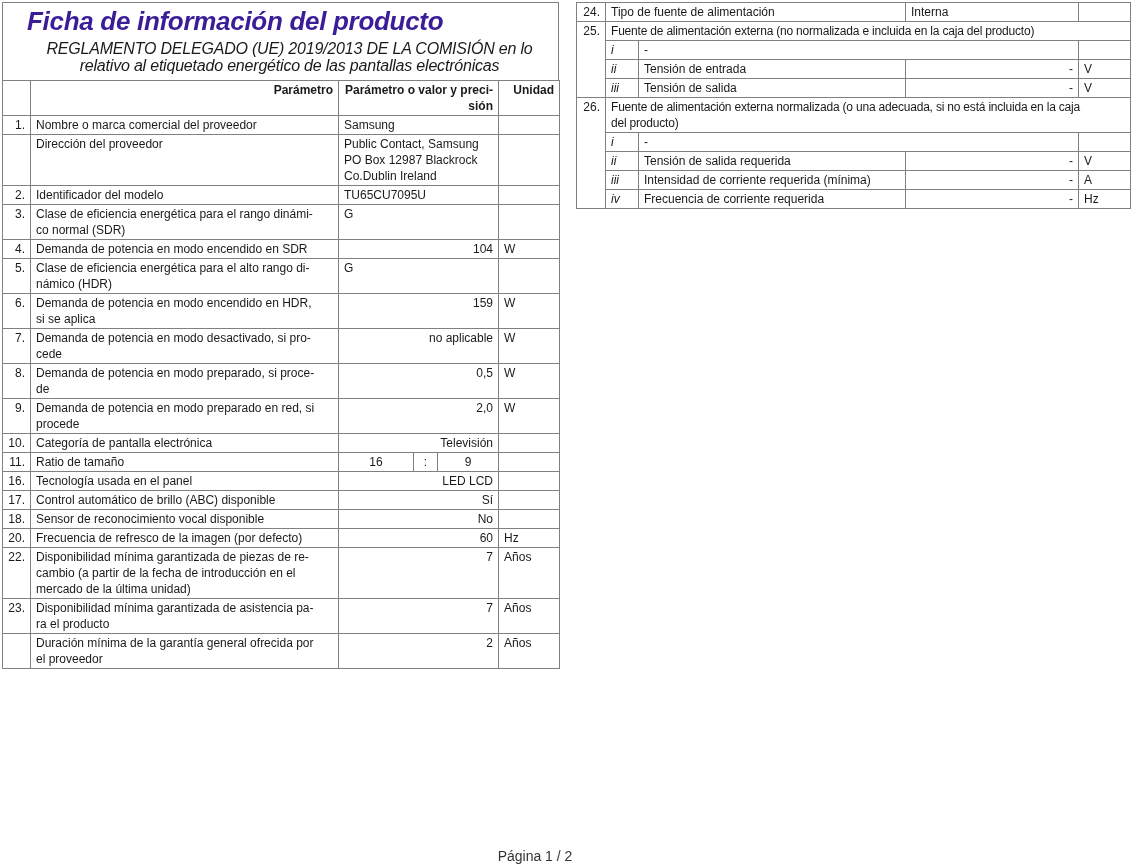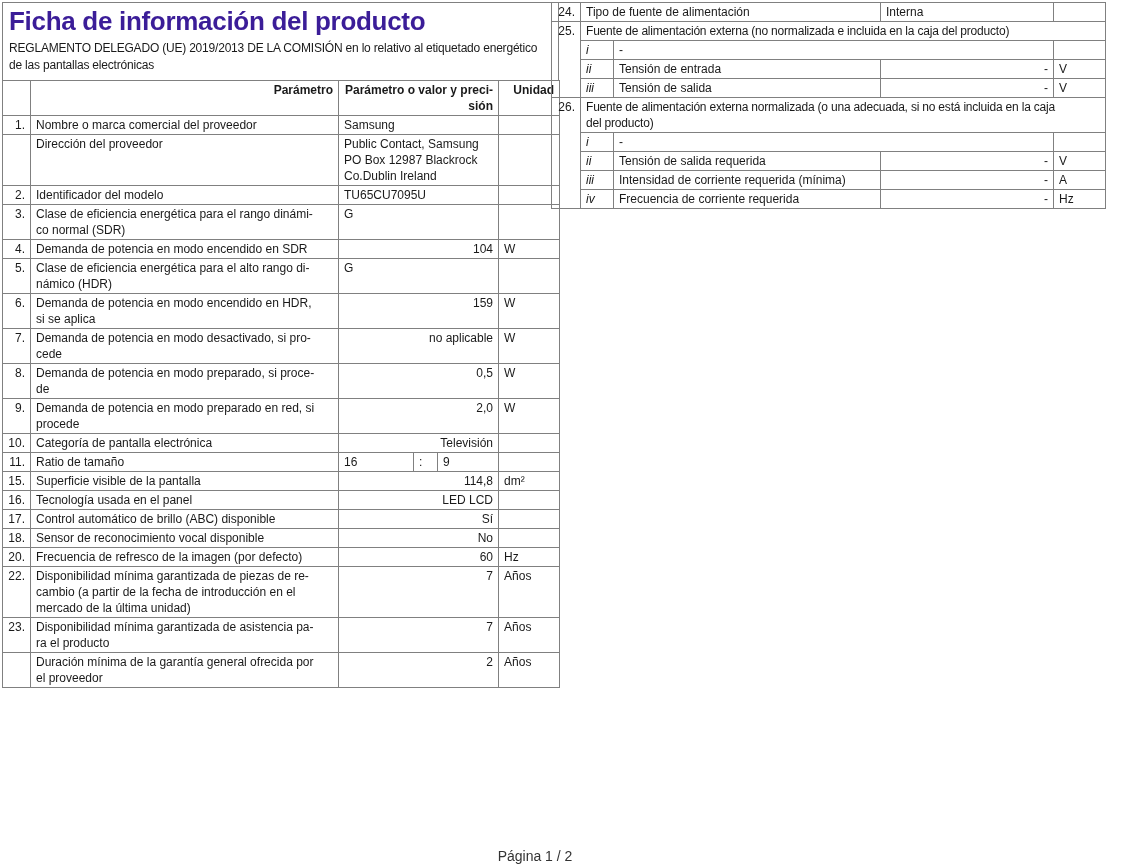--- a/index.html
+++ b/index.html
@@ -3,49 +3,50 @@
 <meta charset="utf-8">
 <style>
   * { box-sizing: border-box; }
   html, body { margin: 0; padding: 0; }
   body {
     width: 1140px; height: 868px; position: relative;
     background: #ffffff; color: #1a1a1a;
     font-family: "Liberation Sans", sans-serif;
   }
   .left-panel { position: absolute; left: 2px; top: 2px; width: 557px; }
-  .right-panel { position: absolute; left: 551px; top: 2px; width: 554px; }
+  .right-panel { position: absolute; left: 576px; top: 2px; width: 554px; }
 
   .title-block {
     border: 1px solid #808080; border-bottom: none;
-    padding: 2px 6px 6px 6px;
+    padding: 2px 6px 6px 24px;
+    font-style: italic;
   }
   .doc-title {
     margin: 0; font-size: 26px; line-height: 32px; font-weight: bold;
     color: #3b1d98; letter-spacing: -0.3px;
   }
   .doc-subtitle {
-    margin: 3px 0 0 0; font-size: 12px; line-height: 17px;
-    letter-spacing: -0.2px; color: #1a1a1a;
+    margin: 3px 0 0 0; font-size: 16px; line-height: 17px;
+    letter-spacing: -0.2px; color: #1a1a1a; text-align: center;
   }
 
   table.fiche {
     border-collapse: collapse; table-layout: fixed; width: 100%;
     font-size: 12px;
   }
   table.fiche td, table.fiche th {
     border: 1px solid #808080;
     padding: 1px 5px; vertical-align: top;
     line-height: 16px; overflow: hidden;
   }
   table.fiche th { font-weight: bold; text-align: right; }
   .pre { white-space: pre-line; }
   .al { text-align: left; border-radius: 6px; }
   .ar { text-align: right; }
-  .ac { }
+  .ac { text-align: center; }
   .idx { font-style: italic; }
   .tight { letter-spacing: -0.2px; }
   .num { text-align: right; }
 
   .page-footer {
     position: absolute; left: 495px; top: 850px; width: 80px;
     font-size: 14px; line-height: 12px; text-align: center; color: #333333;
   }
 </style>
 </head>
@@ -150,26 +151,20 @@
         </tr>
         <tr>
           <td class="num">11.</td>
           <td class="pre">Ratio de tamaño</td>
           <td class="ac">16</td>
           <td class="ac">:</td>
           <td class="ac">9</td>
           <td class="pre"></td>
         </tr>
         <tr>
-          <td class="num">15.</td>
-          <td class="pre">Superficie visible de la pantalla</td>
-          <td class="pre ar" colspan="3">114,8</td>
-          <td class="pre">dm²</td>
-        </tr>
-        <tr>
           <td class="num">16.</td>
           <td class="pre">Tecnología usada en el panel</td>
           <td class="pre ar" colspan="3">LED LCD</td>
           <td class="pre"></td>
         </tr>
         <tr>
           <td class="num">17.</td>
           <td class="pre">Control automático de brillo (ABC) disponible</td>
           <td class="pre ar" colspan="3">Sí</td>
           <td class="pre"></td>

